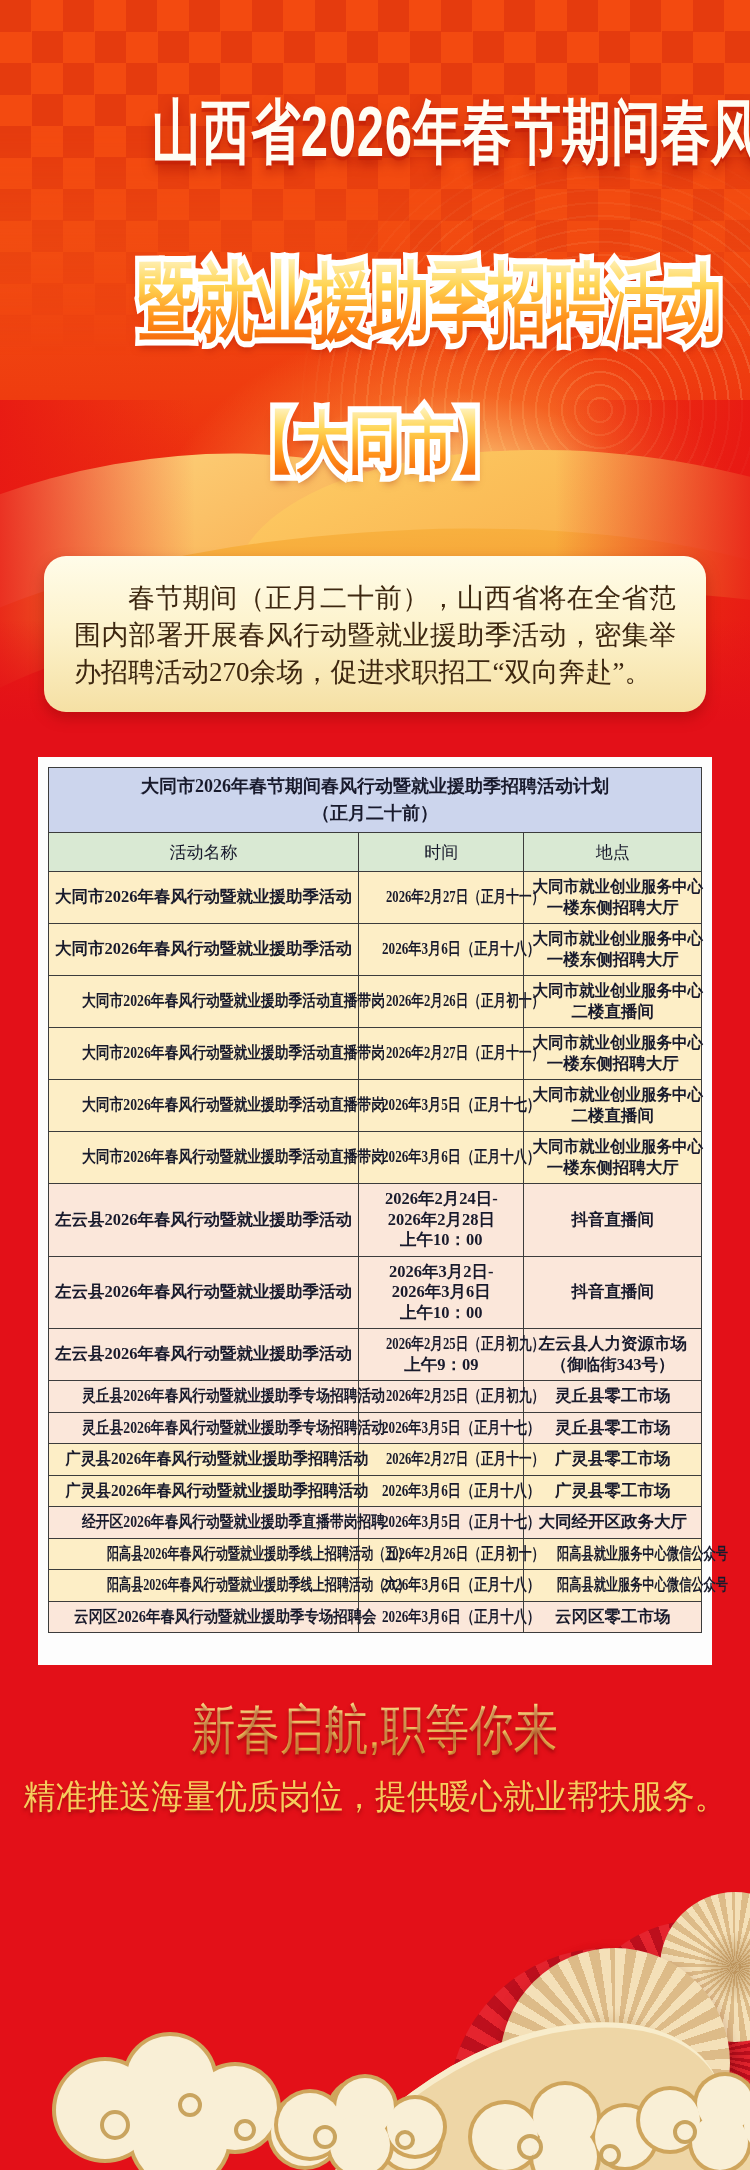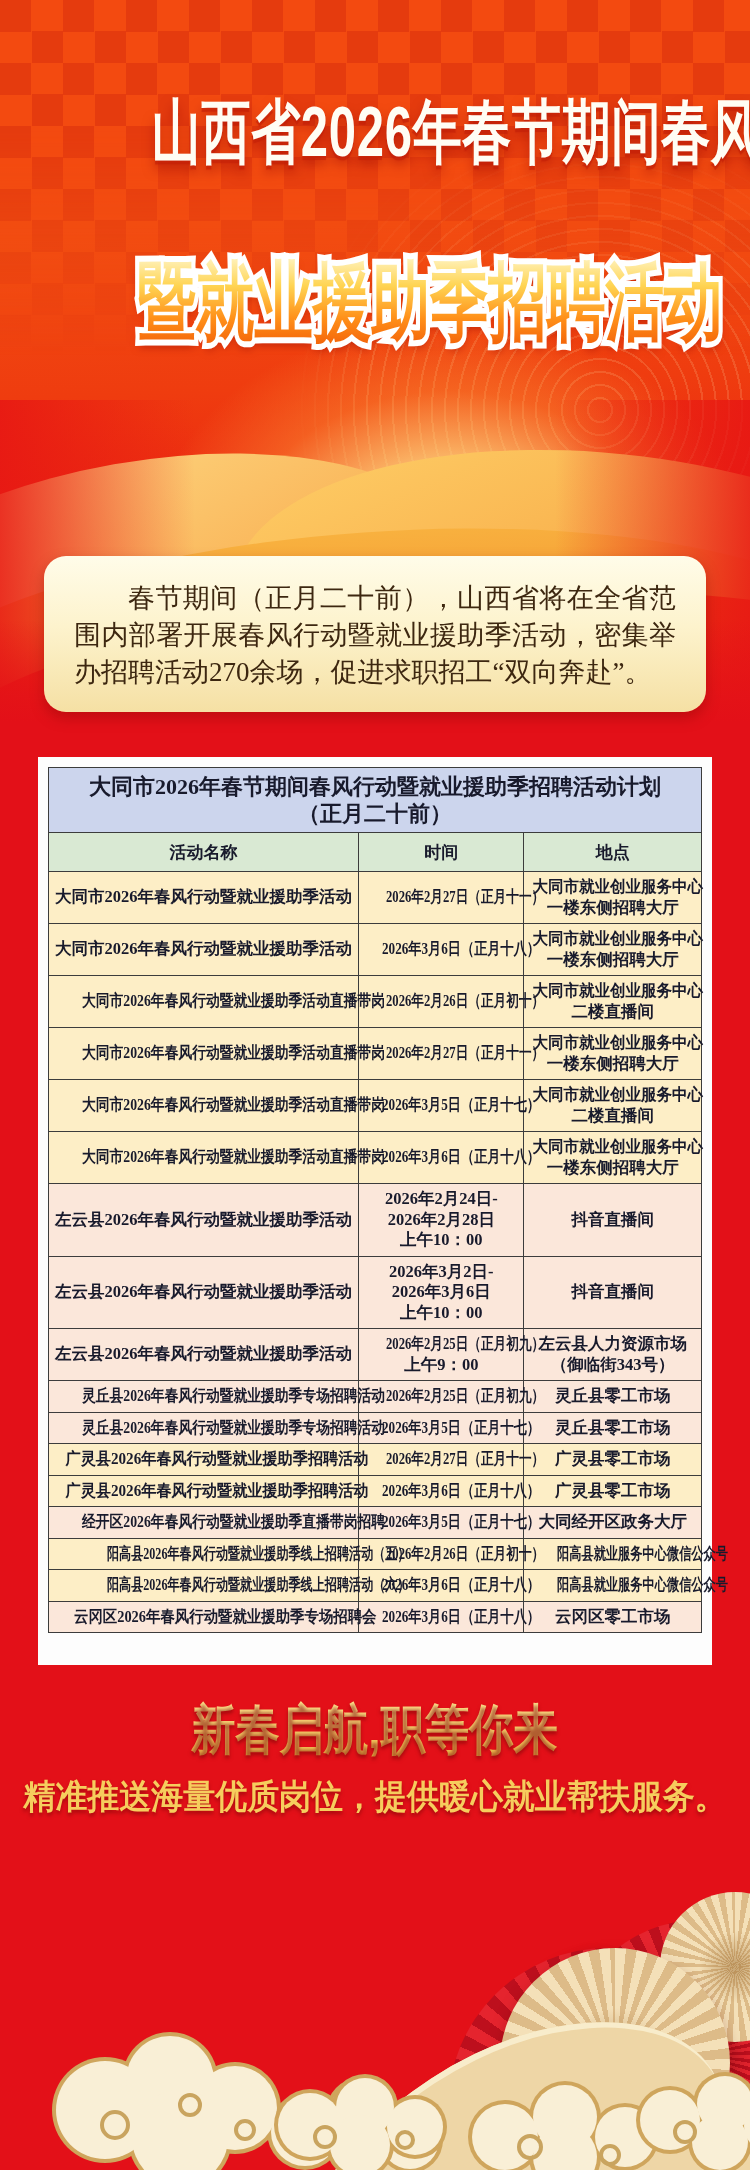--- a/index.html
+++ b/index.html
@@ -58,30 +58,30 @@
     box-sizing:border-box;padding:24px 30px 0 30px;}
   .intro-text{font-family:"Liberation Serif", serif;font-weight:400;color:#42291196;
     color:#3d2710;font-size:27px;line-height:37px;text-align:justify;text-indent:2em;margin:0;}
 
   
   .table-panel{position:absolute;left:38px;top:757px;width:674px;height:908px;background:#fdfdfd;
     box-sizing:border-box;padding:10px;}
   table.sched{width:654px;border-collapse:collapse;table-layout:fixed;
     font-family:"Liberation Serif", serif;color:#181a2c;}
   table.sched td, table.sched th{border:1.6px solid #3c3c3c;vertical-align:middle;text-align:center;padding:5px 3px;}
-  .row-title td{background:#ccd5ed;font-size:22px;font-weight:700;line-height:27px;padding:3px 2px;}
-  .row-head th{background:#d9e9d3;font-size:17px;font-weight:700;height:28px;}
+  .row-title td{background:#ccd5ed;font-size:18px;font-weight:700;line-height:27px;padding:3px 2px;}
+  .row-head th{background:#d9e9d3;font-size:17px;font-weight:400;height:28px;}
   tr.tone-yellow td{background:#fdeec6;}
   tr.tone-pink td{background:#fbe7da;}
   td .line{display:block;text-align:center;line-height:20.5px;font-size:16.5px;font-weight:700;}
   td .line span{display:inline-block;white-space:nowrap;transform-origin:50% 50%;}
   col.c1{width:47.5%;} col.c2{width:25.3%;} col.c3{width:27.2%;}
 
   
-  .slogan{position:absolute;left:0;width:750px;text-align:center;color:#f4ca5d;font-weight:700;
+  .slogan{position:absolute;left:0;width:750px;text-align:center;color:#f4ca5d;font-weight:400;
     text-shadow:0 3px 4px rgba(120,6,6,.55);}
   .s1{top:1694px;}
   .s1 .plain{display:inline-block;font-size:54px;transform:scaleX(.82);transform-origin:50% 50%;white-space:nowrap;
     background:linear-gradient(180deg,#ffe493,#edb43e);-webkit-background-clip:text;background-clip:text;color:transparent;}
   .s2{top:1774px;}
   .s2 .plain{display:inline-block;font-size:34px;transform:scaleX(.94);transform-origin:50% 50%;white-space:nowrap;color:#f6cd5d;}
   .s3{top:1840px;}
   .s3 .plain{display:inline-block;font-size:57px;transform:scaleX(.80);transform-origin:50% 50%;white-space:nowrap;
     background:linear-gradient(180deg,#ffe493,#edb43e);-webkit-background-clip:text;background-clip:text;color:transparent;}
 
@@ -129,20 +129,26 @@
 
   <div class="title-wrap t1">
     <span class="plain">山西省2026年春节期间春风行动</span>
   </div>
   <div class="title-wrap t2">
     <span class="layered">
       <span class="stroke">暨就业援助季招聘活动</span>
       <span class="fill">暨就业援助季招聘活动</span>
     </span>
   </div>
+  <div class="title-wrap t3">
+    <span class="layered">
+      <span class="stroke">【大同市】</span>
+      <span class="fill">【大同市】</span>
+    </span>
+  </div>
 
   <div class="intro-box">
     <p class="intro-text">春节期间（正月二十前），山西省将在全省范围内部署开展春风行动暨就业援助季活动，密集举办招聘活动270余场，促进求职招工“双向奔赴”。</p>
   </div>
 
   <div class="table-panel">
     <table class="sched">
       <colgroup>
           <col class="c1">
           <col class="c2">
@@ -259,21 +265,21 @@
             <td>
               <span class="line"><span>抖音直播间</span></span>
             </td>
           </tr>
           <tr class="tone-pink">
             <td>
               <span class="line"><span>左云县2026年春风行动暨就业援助季活动</span></span>
             </td>
             <td>
               <span class="line"><span style="transform: scaleX(0.76699);">2026年2月25日（正月初九）</span></span>
-              <span class="line"><span>上午9：00</span></span>
+              <span class="line"><span>上午9：09</span></span>
             </td>
             <td>
               <span class="line"><span>左云县人力资源市场</span></span>
               <span class="line"><span>（御临街343号）</span></span>
             </td>
           </tr>
           <tr class="tone-pink">
             <td>
               <span class="line"><span style="transform: scaleX(0.834711);">灵丘县2026年春风行动暨就业援助季专场招聘活动</span></span>
             </td>

